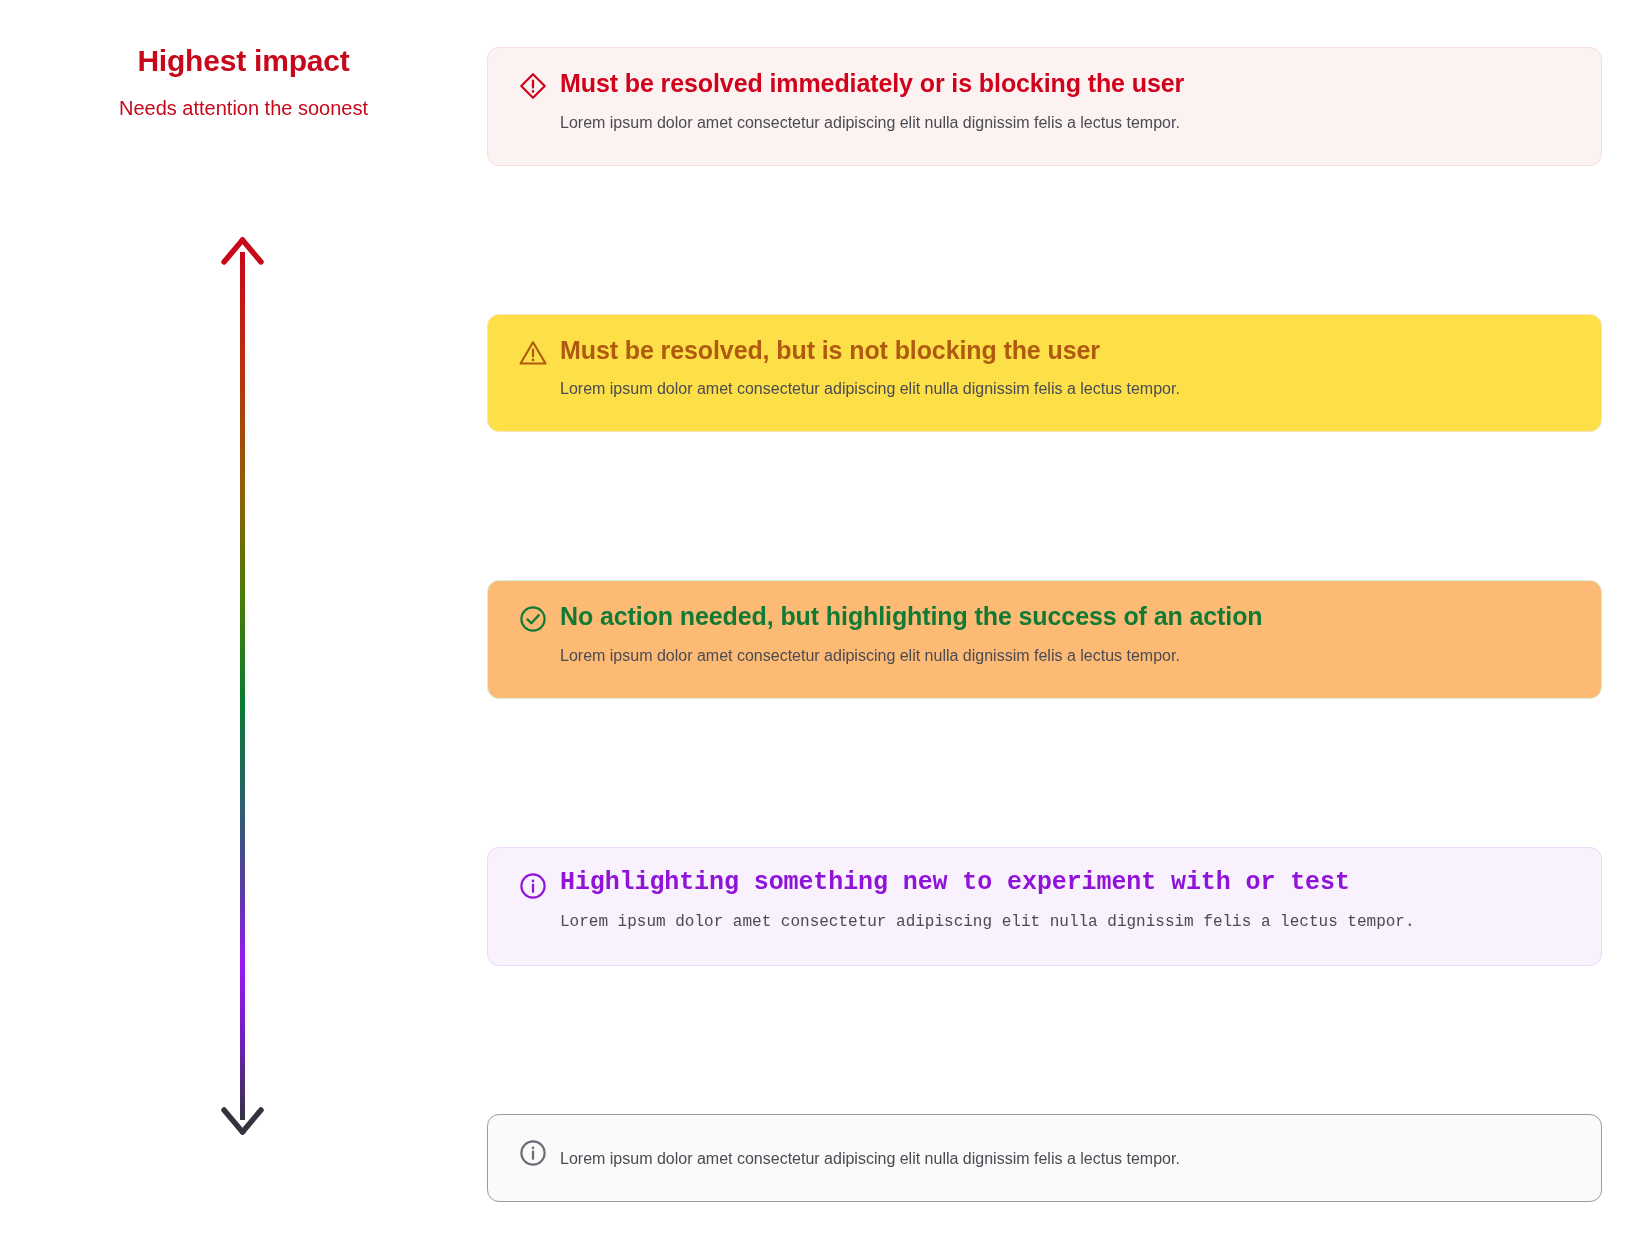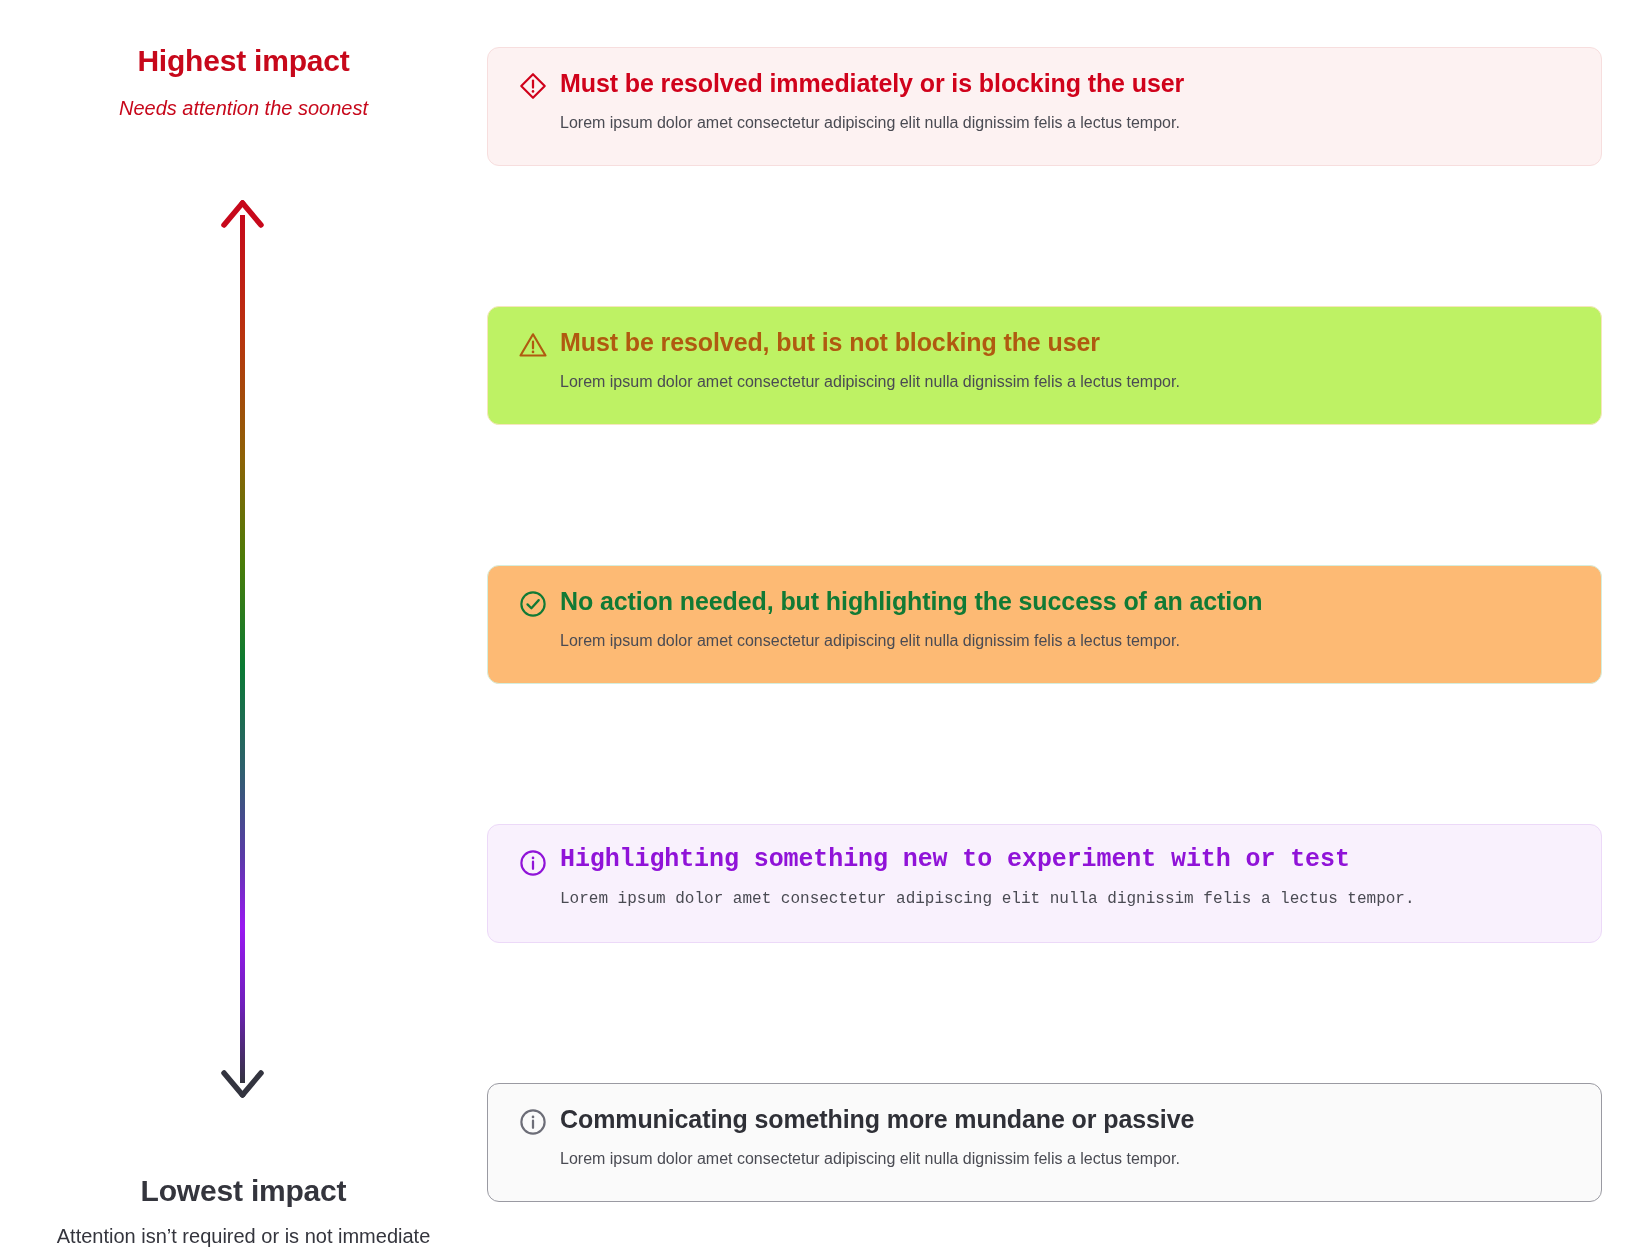--- a/index.html
+++ b/index.html
@@ -53,21 +53,20 @@
     letter-spacing: -0.2px;
     line-height: 1.15;
     margin: 0;
   }
   .scale-sub-top {
     font-size: 20px;
     font-weight: normal;
     color: #c7081b;
     margin: 17px 0 0 0;
     line-height: 1.2;
-    font-style: italic;
   }
   .scale-title-bottom {
     font-size: 30px;
     font-weight: bold;
     color: #34353d;
     letter-spacing: -0.2px;
     line-height: 1.15;
     margin: 0;
   }
   .scale-sub-bottom {
@@ -140,21 +139,21 @@
     line-height: 1.58;
     color: #4a4b53;
     margin: 11px 0 0 0;
     max-width: 900px;
   }
 
   
   .card.error   { background: #fdf2f2; border-color: #f7dede; }
   .card.error   .card-title { color: #d0021b; }
 
-  .card.warning { background: #bef264; border-color: #f6e6bd; }
+  .card.warning { background: #fde047; border-color: #f6e6bd; }
   .card.warning .card-title { color: #b05a10; }
 
   .card.success { background: #fdba74; border-color: #d6eedd; }
   .card.success .card-title { color: #117a35; }
 
   .card.info    { background: #f9f1fd; border-color: #ecd9f8; font-family: Liberation Mono, monospace; }
   .card.info    .card-title { color: #9013d8; }
 
   .card.neutral { background: #fafafa; border-color: #9a9aa2; }
   .card.neutral .card-title { color: #2f3037; }
@@ -191,24 +190,20 @@
         <rect x="26" y="16" width="5" height="868" fill="url(#impactGrad)"></rect>
 
         <path d="M28.5 4 L47 26" stroke="#c7081b" stroke-width="5.5" stroke-linecap="round" fill="none"></path>
         <path d="M28.5 4 L10 26" stroke="#c7081b" stroke-width="5.5" stroke-linecap="round" fill="none"></path>
 
         <path d="M28.5 896 L47 874" stroke="#33343f" stroke-width="5.5" stroke-linecap="round" fill="none"></path>
         <path d="M28.5 896 L10 874" stroke="#33343f" stroke-width="5.5" stroke-linecap="round" fill="none"></path>
       </svg>
     </div>
 
-    <div class="scale-bottom">
-      <p class="scale-title-bottom">Lowest impact</p>
-      <p class="scale-sub-bottom">Attention isn’t required or is not immediate</p>
-    </div>
 
   </div>
 
   <div class="cards">
 
     <div class="card error">
       <div class="card-icon">
         <svg width="30" height="30" viewBox="0 0 24 24">
           <path d="M12 2.6 L21.4 12 L12 21.4 L2.6 12 Z" fill="none" stroke="#d0021b" stroke-width="1.7" stroke-linejoin="round"></path>
           <line x1="12" y1="7.6" x2="12" y2="13.2" stroke="#d0021b" stroke-width="1.8" stroke-linecap="round"></line>
@@ -264,19 +259,18 @@
 
     <div class="card neutral">
       <div class="card-icon">
         <svg width="30" height="30" viewBox="0 0 24 24">
           <circle cx="12" cy="12" r="9.3" fill="none" stroke="#6c6d77" stroke-width="1.7"></circle>
           <circle cx="12" cy="7.9" r="1.05" fill="#6c6d77"></circle>
           <line x1="12" y1="10.9" x2="12" y2="16.6" stroke="#6c6d77" stroke-width="1.8" stroke-linecap="round"></line>
         </svg>
       </div>
       <div class="card-body">
-        <p class="card-title">Communicating something more mundane or passive</p>
         <p class="card-desc">Lorem ipsum dolor amet consectetur adipiscing elit nulla dignissim felis a lectus tempor.</p>
       </div>
     </div>
 
   </div>
 </div>
 
 </body></html>

